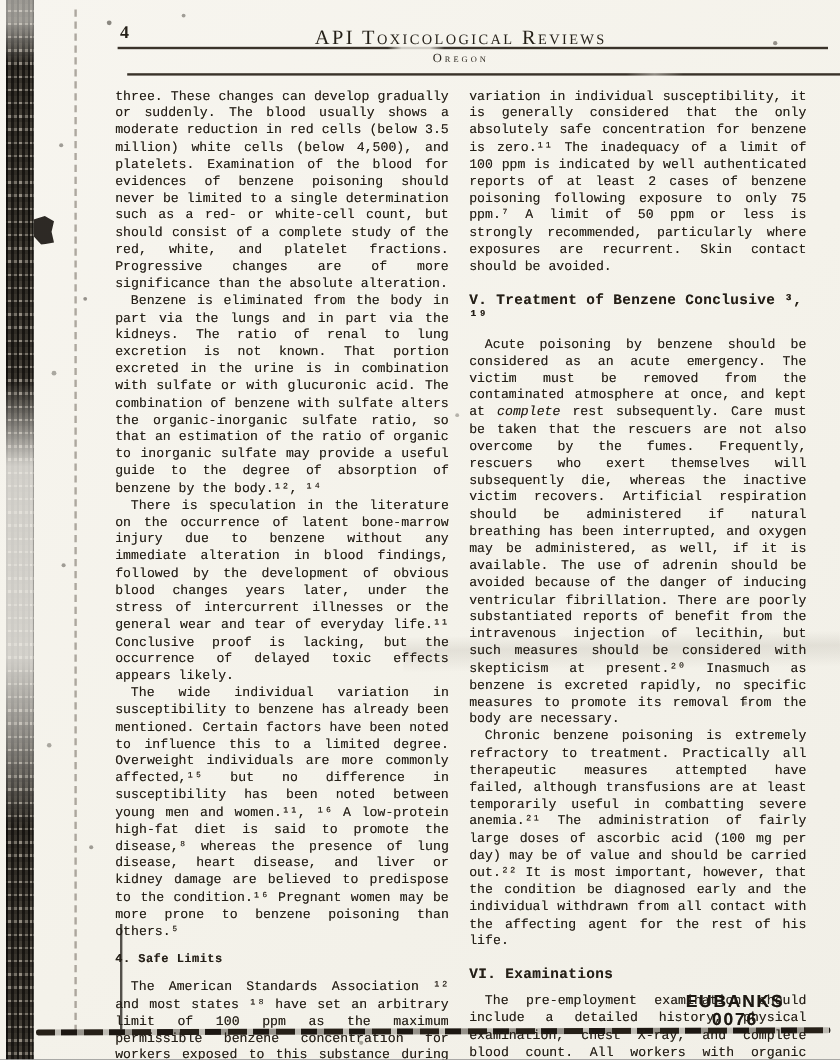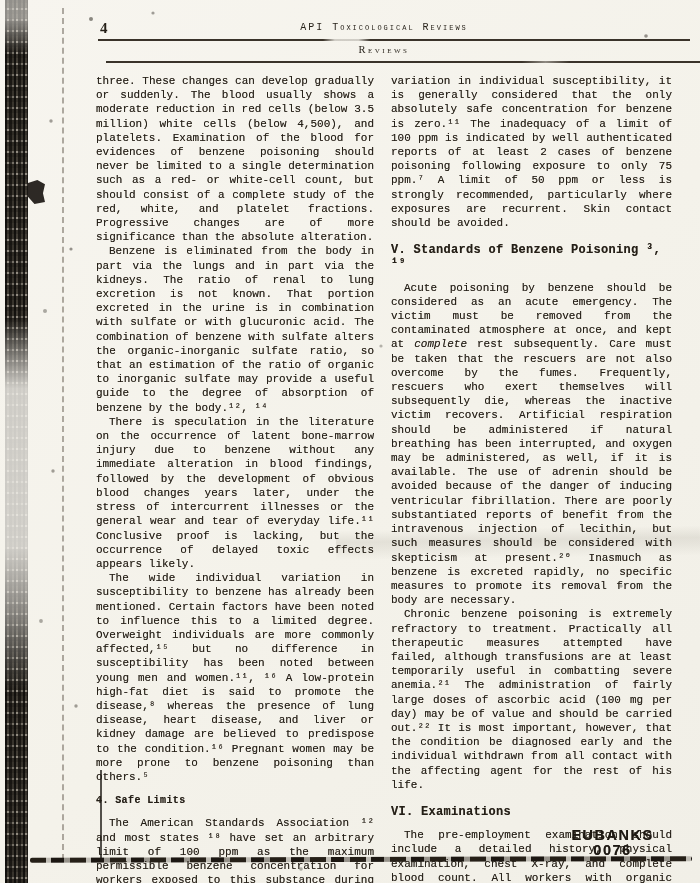--- a/index.html
+++ b/index.html
@@ -60,21 +60,21 @@
       70px 248px 0 .6px rgba(30,25,18,.45);
   }
   .bottom-rule{
     position:absolute;left:30px;top:857px;width:662px;height:5px;
     background:repeating-linear-gradient(90deg,#262018 0 16px,rgba(38,32,24,.25) 16px 21px,#1c1712 21px 34px,rgba(38,32,24,.45) 34px 40px);
     transform:rotate(-.15deg);border-radius:2px;
   }
   
   .pageno{position:absolute;left:100px;top:20px;font-size:15px;font-weight:bold;}
   .journal{position:absolute;left:96px;right:28px;top:22px;text-align:center;
-    font-size:10px;letter-spacing:2px;font-variant:small-caps;font-family:Liberation Mono, monospace;}
+    font-size:17px;letter-spacing:2px;font-variant:small-caps;}
   .rule1{position:absolute;left:98px;right:10px;top:39px;height:2px;
     background:linear-gradient(90deg,#3a332a 0 38%,rgba(58,51,42,.2) 40% 44%,#3a332a 46% 100%);}
   .running{position:absolute;left:96px;right:28px;top:44px;text-align:center;
     font-size:10.5px;letter-spacing:2.5px;font-variant:small-caps;}
   .rule2{position:absolute;left:106px;right:0;top:61px;height:1.6px;
     background:linear-gradient(90deg,#3a332a 0 70%,rgba(58,51,42,.55) 74%,#3a332a 78% 100%);}
   
   .cols{position:absolute;left:96px;top:74px;width:576px;display:flex;gap:17px;}
   .col{width:278px;font-size:11px;line-height:14.2px;text-align:justify;
     text-shadow:0 0 .4px rgba(40,30,20,.55);font-family:Liberation Mono, monospace;}
@@ -99,36 +99,36 @@
   <div class="fold-dashed"></div>
   <div class="crease-bottom"></div>
   <div class="margin-blob"></div>
   <div class="gray-streak"></div>
   <div class="speckles"></div>
   <div class="bottom-rule"></div>
 
   <div class="pageno">4</div>
   <div class="journal">API Toxicological Reviews</div>
   <div class="rule1"></div>
-  <div class="running">Reviews</div>
+  <div class="running">Oregon</div>
   <div class="rule2"></div>
 
   <div class="cols">
     <section class="col left">
       <p>three. These changes can develop gradually or suddenly. The blood usually shows a moderate reduction in red cells (below 3.5 million) white cells (below 4,500), and platelets. Examination of the blood for evidences of benzene poisoning should never be limited to a single determination such as a red- or white-cell count, but should consist of a complete study of the red, white, and platelet fractions. Progressive changes are of more significance than the absolute alteration.</p>
       <p class="ind">Benzene is eliminated from the body in part via the lungs and in part via the kidneys. The ratio of renal to lung excretion is not known. That portion excreted in the urine is in combination with sulfate or with glucuronic acid. The combination of benzene with sulfate alters the organic-inorganic sulfate ratio, so that an estimation of the ratio of organic to inorganic sulfate may provide a useful guide to the degree of absorption of benzene by the body.¹², ¹⁴</p>
       <p class="ind">There is speculation in the literature on the occurrence of latent bone-marrow injury due to benzene without any immediate alteration in blood findings, followed by the development of obvious blood changes years later, under the stress of intercurrent illnesses or the general wear and tear of everyday life.¹¹ Conclusive proof is lacking, but the occurrence of delayed toxic effects appears likely.</p>
       <p class="ind">The wide individual variation in susceptibility to benzene has already been mentioned. Certain factors have been noted to influence this to a limited degree. Overweight individuals are more commonly affected,¹⁵ but no difference in susceptibility has been noted between young men and women.¹¹, ¹⁶ A low-protein high-fat diet is said to promote the disease,⁸ whereas the presence of lung disease, heart disease, and liver or kidney damage are believed to predispose to the condition.¹⁶ Pregnant women may be more prone to benzene poisoning than others.⁵</p>
       <h4>4. Safe Limits</h4>
       <p class="ind">The American Standards Association ¹² and most states ¹⁸ have set an arbitrary limit of 100 ppm as the maximum permissible benzene concentration for workers exposed to this substance during an 8-hour day. Massachusetts and Oregon have set limits of 75 ppm, whereas New York considers 50 ppm as the highest permissible level. Inasmuch as the body develops no tolerance to benzene, and as there is a wide</p>
     </section>
 
     <section class="col right">
       <p>variation in individual susceptibility, it is generally considered that the only absolutely safe concentration for benzene is zero.¹¹ The inadequacy of a limit of 100 ppm is indicated by well authenticated reports of at least 2 cases of benzene poisoning following exposure to only 75 ppm.⁷ A limit of 50 ppm or less is strongly recommended, particularly where exposures are recurrent. Skin contact should be avoided.</p>
-      <h3>V. Standards of Benzene Poisoning ³, ¹⁹</h3>
+      <h3>V. Treatment of Benzene Conclusive ³, ¹⁹</h3>
       <p class="ind"><span>Acute poisoning by benzene should be considered as an acute emergency. The victim must be removed from the contaminated atmosphere at once, and kept at </span><em>complete</em><span> rest subsequently. Care must be taken that the rescuers are not also overcome by the fumes. Frequently, rescuers who exert themselves will subsequently die, whereas the inactive victim recovers. Artificial respiration should be administered if natural breathing has been interrupted, and oxygen may be administered, as well, if it is available. The use of adrenin should be avoided because of the danger of inducing ventricular fibrillation. There are poorly substantiated reports of benefit from the intravenous injection of lecithin, but such measures should be considered with skepticism at present.²⁰ Inasmuch as benzene is excreted rapidly, no specific measures to promote its removal from the body are necessary.</span></p>
       <p class="ind">Chronic benzene poisoning is extremely refractory to treatment. Practically all therapeutic measures attempted have failed, although transfusions are at least temporarily useful in combatting severe anemia.²¹ The administration of fairly large doses of ascorbic acid (100 mg per day) may be of value and should be carried out.²² It is most important, however, that the condition be diagnosed early and the individual withdrawn from all contact with the affecting agent for the rest of his life.</p>
       <h3>VI. Examinations</h3>
       <p class="ind">The pre-employment examination should include a detailed history, physical examination, chest X-ray, and complete blood count. All workers with organic disease of the heart, lungs, liver, or kidneys should be eliminated, as should those with any history of previous benzene intoxication or any evidence of abnormality of the blood or blood-clotting mechanism.¹⁵, ¹⁶</p>
     </section>
   </div>
 
   <div class="stamp">
     <div>EUBANKS</div>
     <div>0076</div>

